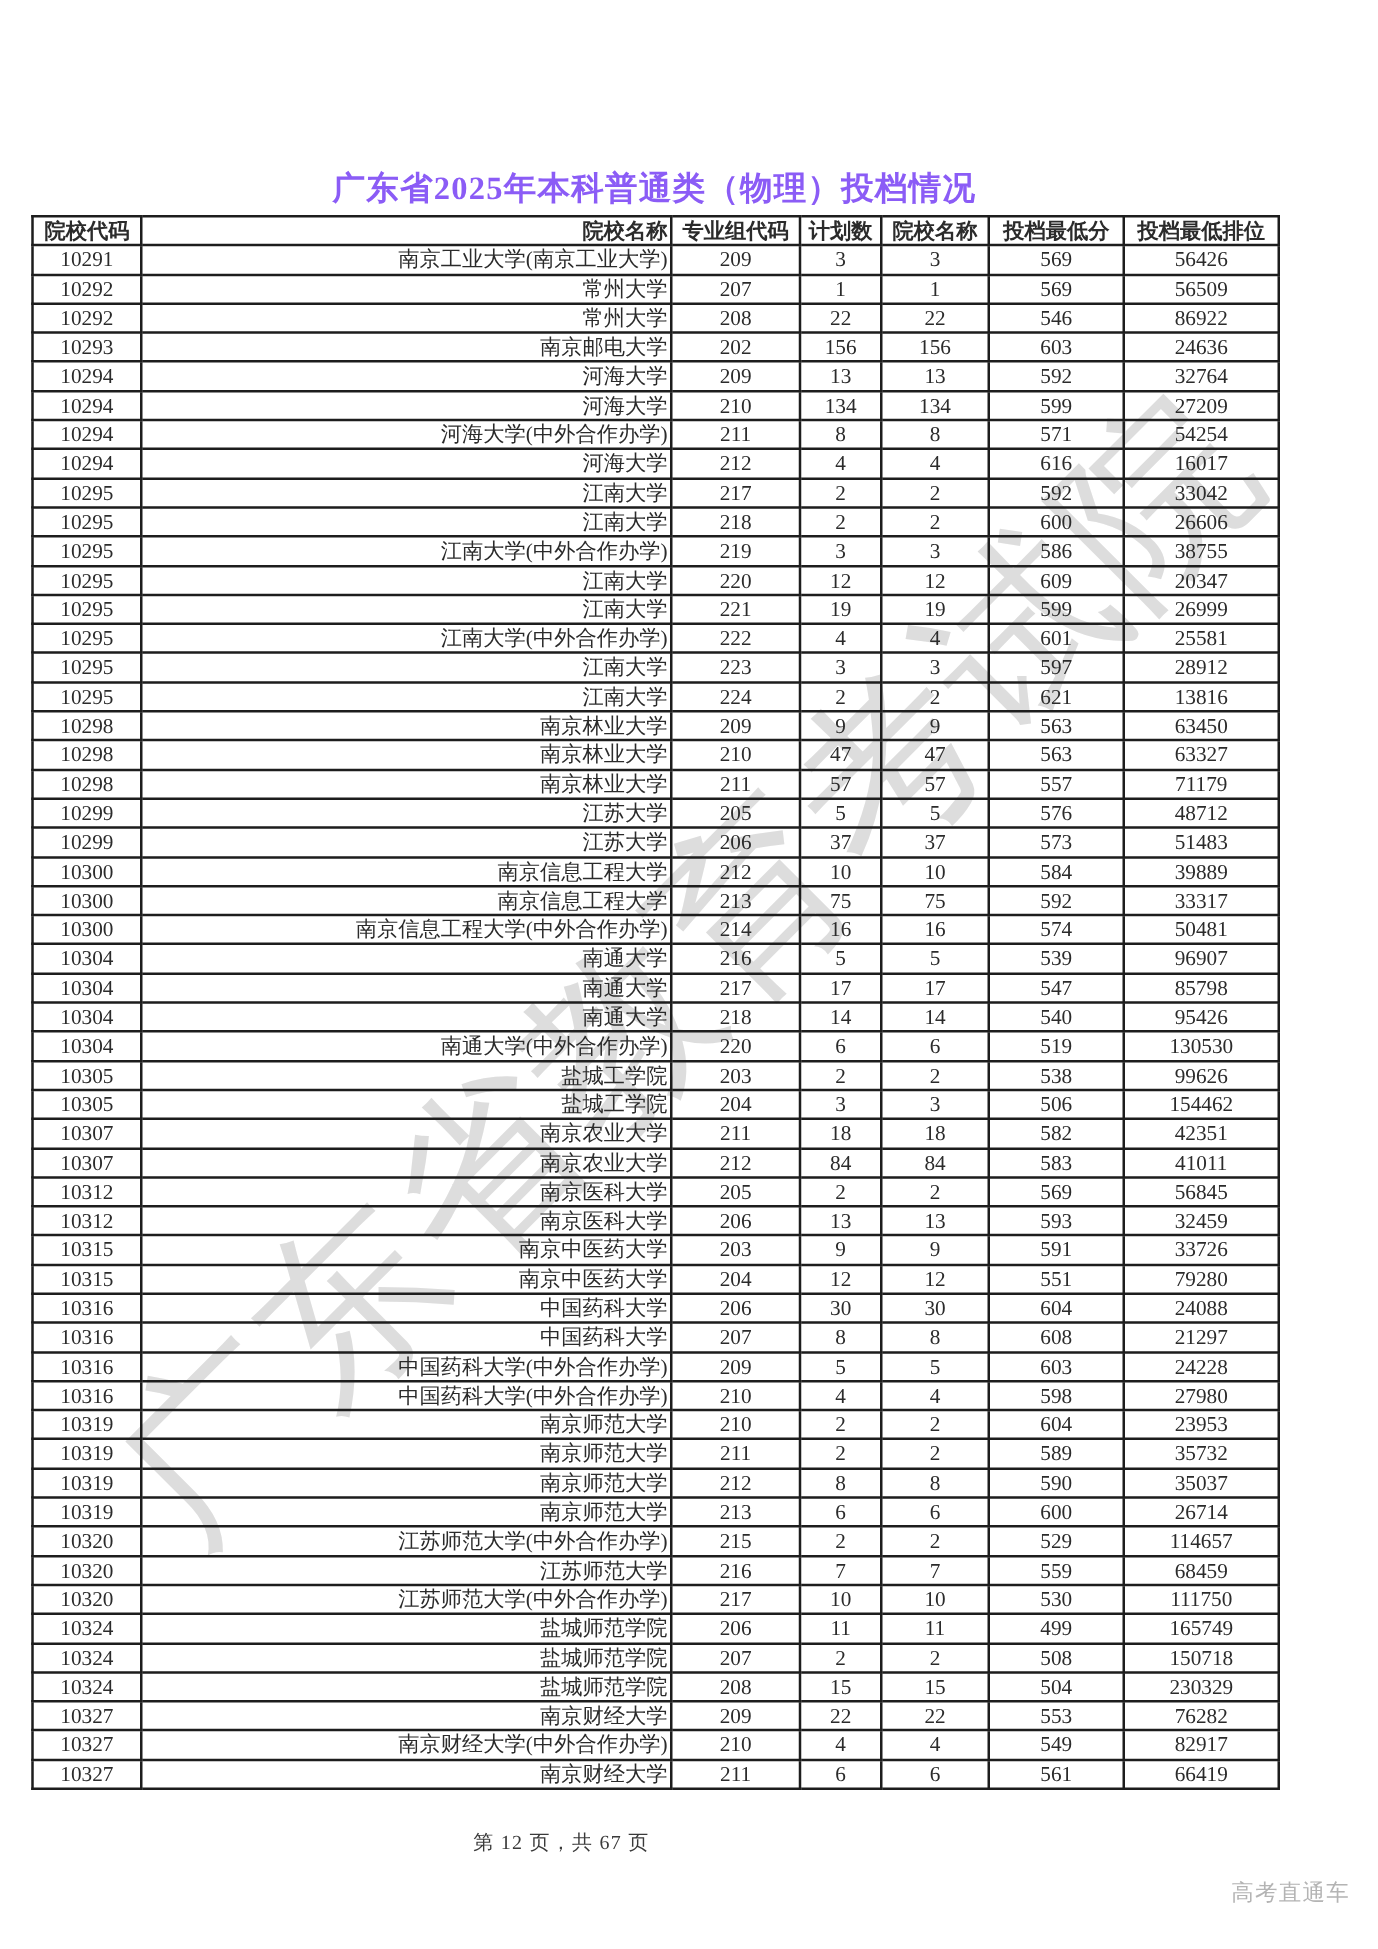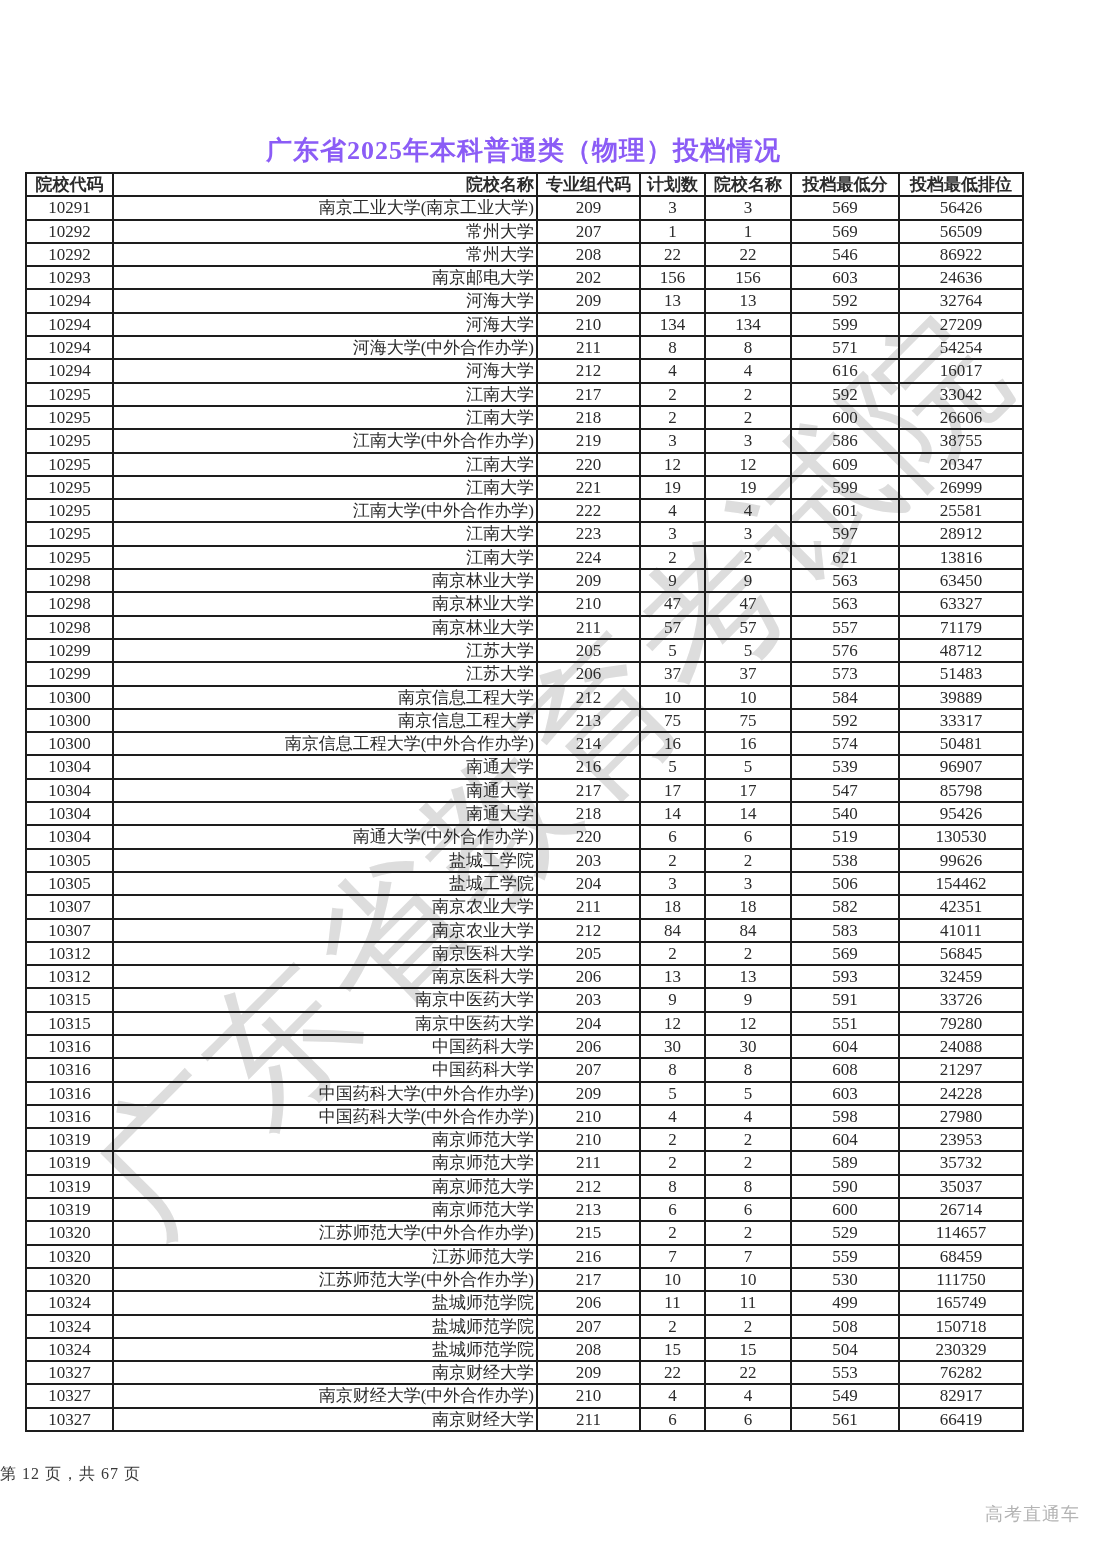--- a/index.html
+++ b/index.html
@@ -56,21 +56,21 @@
     font-weight:normal;
     text-align:center;
     background:transparent;
     color:#2b2b2b;
   }
   .score-table th{color:#2b2b2b;font-weight:bold;}
   .score-table th.c1,.score-table td.c1{text-align:right;padding-left:6px;}
   .footer{
     position:absolute;
     left:0;top:1464px;width:898px;
-    text-align:left;
+    text-align:center;
     font-size:16px;
     color:#3a3a3a;
     z-index:2;
     letter-spacing:1px;
   }
   .wm-corner{
     position:absolute;
     right:22px;top:1502px;
     font-size:18px;
     color:#b4b4b4;

